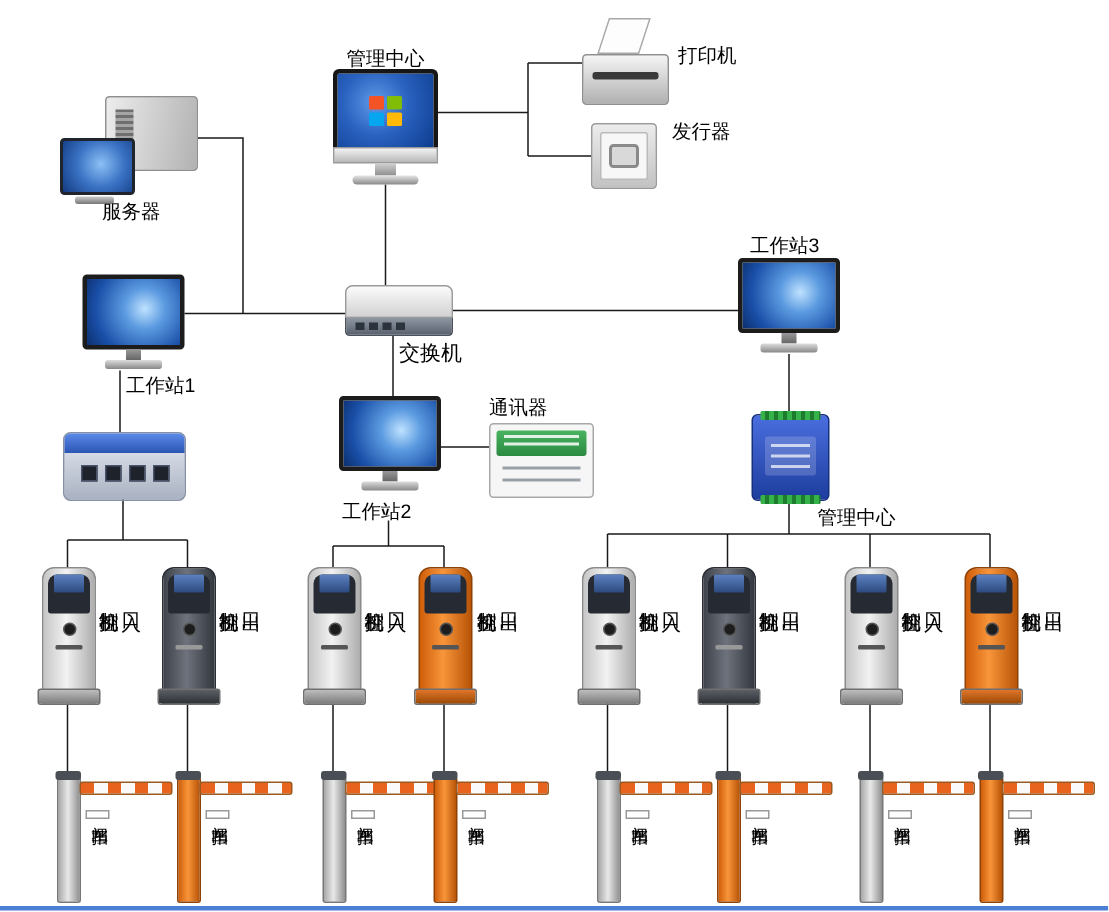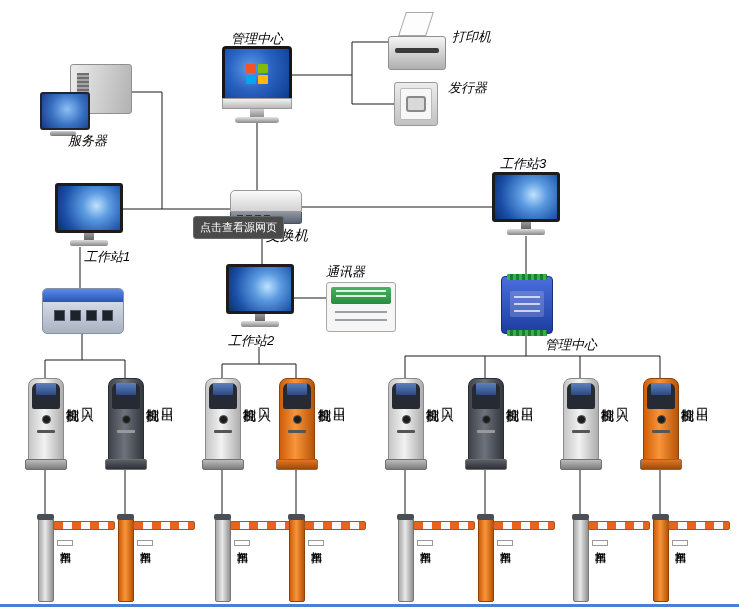--- a/index.html
+++ b/index.html
@@ -3,21 +3,21 @@
 <meta charset="utf-8">
 <style>
   html,body{margin:0;padding:0;background:#fff;}
   #canvas{
     position:relative;width:739px;height:608px;background:#fff;overflow:hidden;
     font-family:"Liberation Sans","DejaVu Sans",sans-serif;color:#000;
   }
   #wires{position:absolute;left:0;top:0;width:739px;height:608px;}
 
   
-  .nlabel{position:absolute;font-size:13px;white-space:nowrap;z-index:3;font-style:italic;}
+  .nlabel{position:absolute;font-size:13px;white-space:nowrap;z-index:3;}
   .vlabel{position:absolute;writing-mode:vertical-rl;text-orientation:upright;
           font-size:13px;line-height:1.08;z-index:3;}
   .vlabel span{display:block;margin:0 1px;}
   .gate-label{position:absolute;writing-mode:vertical-rl;text-orientation:upright;
           font-size:11px;line-height:1.05;background:#fff;border:1px solid #999;
           padding:2px 1px;z-index:4;}
 
   
   .tooltip{position:absolute;left:193px;top:216px;z-index:6;
     background:var(--tooltip_bg,#4a4a4a);color:#fff;font-size:11px;
@@ -196,21 +196,20 @@
   <div class="switchbox">
     <div class="stop"></div>
     <div class="front">
         <i></i>
         <i></i>
         <i></i>
         <i></i>
       </div>
   </div>
   <div class="nlabel" style="left:266px;top:227px;font-size:14px">交换机</div>
-  <div class="tooltip">点击查看源网页</div>
 
   <div class="nlabel" style="left:500px;top:155px">工作站3</div>
   <div class="monitor" style="left:492px;top:172px">
     <div class="screen"></div>
       <div class="neck"></div>
       <div class="base"></div>
   </div>
 
   <div class="monitor" style="left:226px;top:264px">
     <div class="screen"></div>

